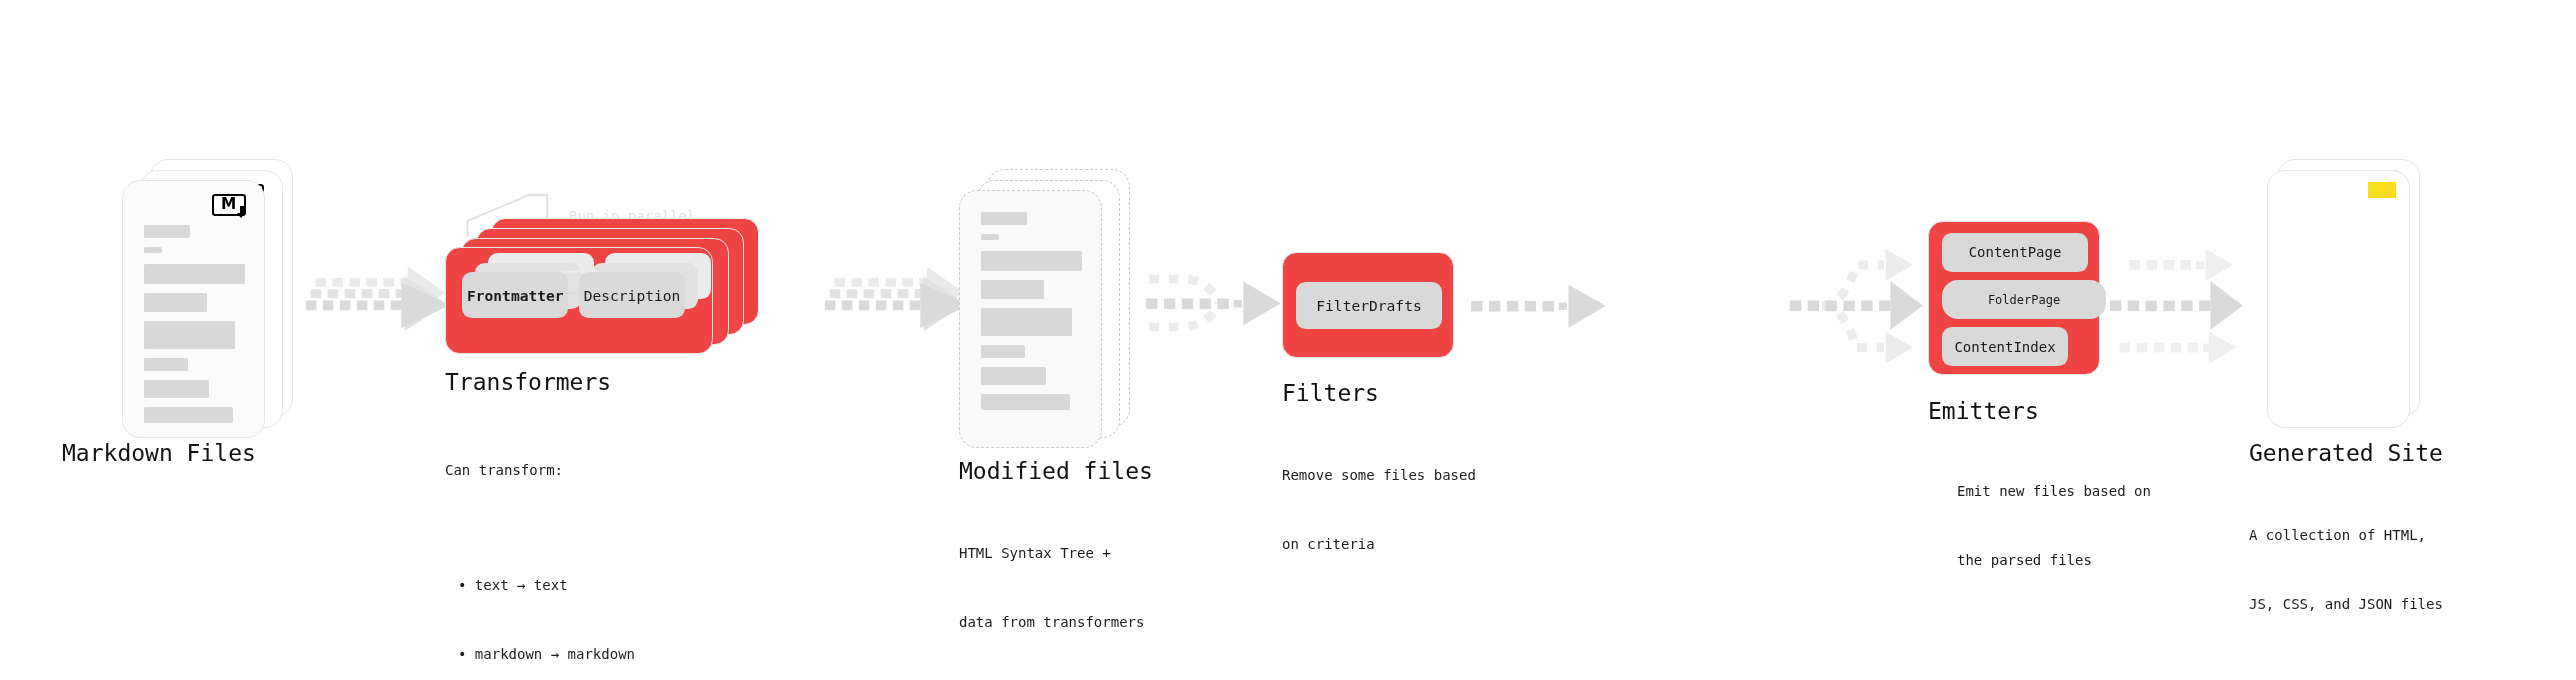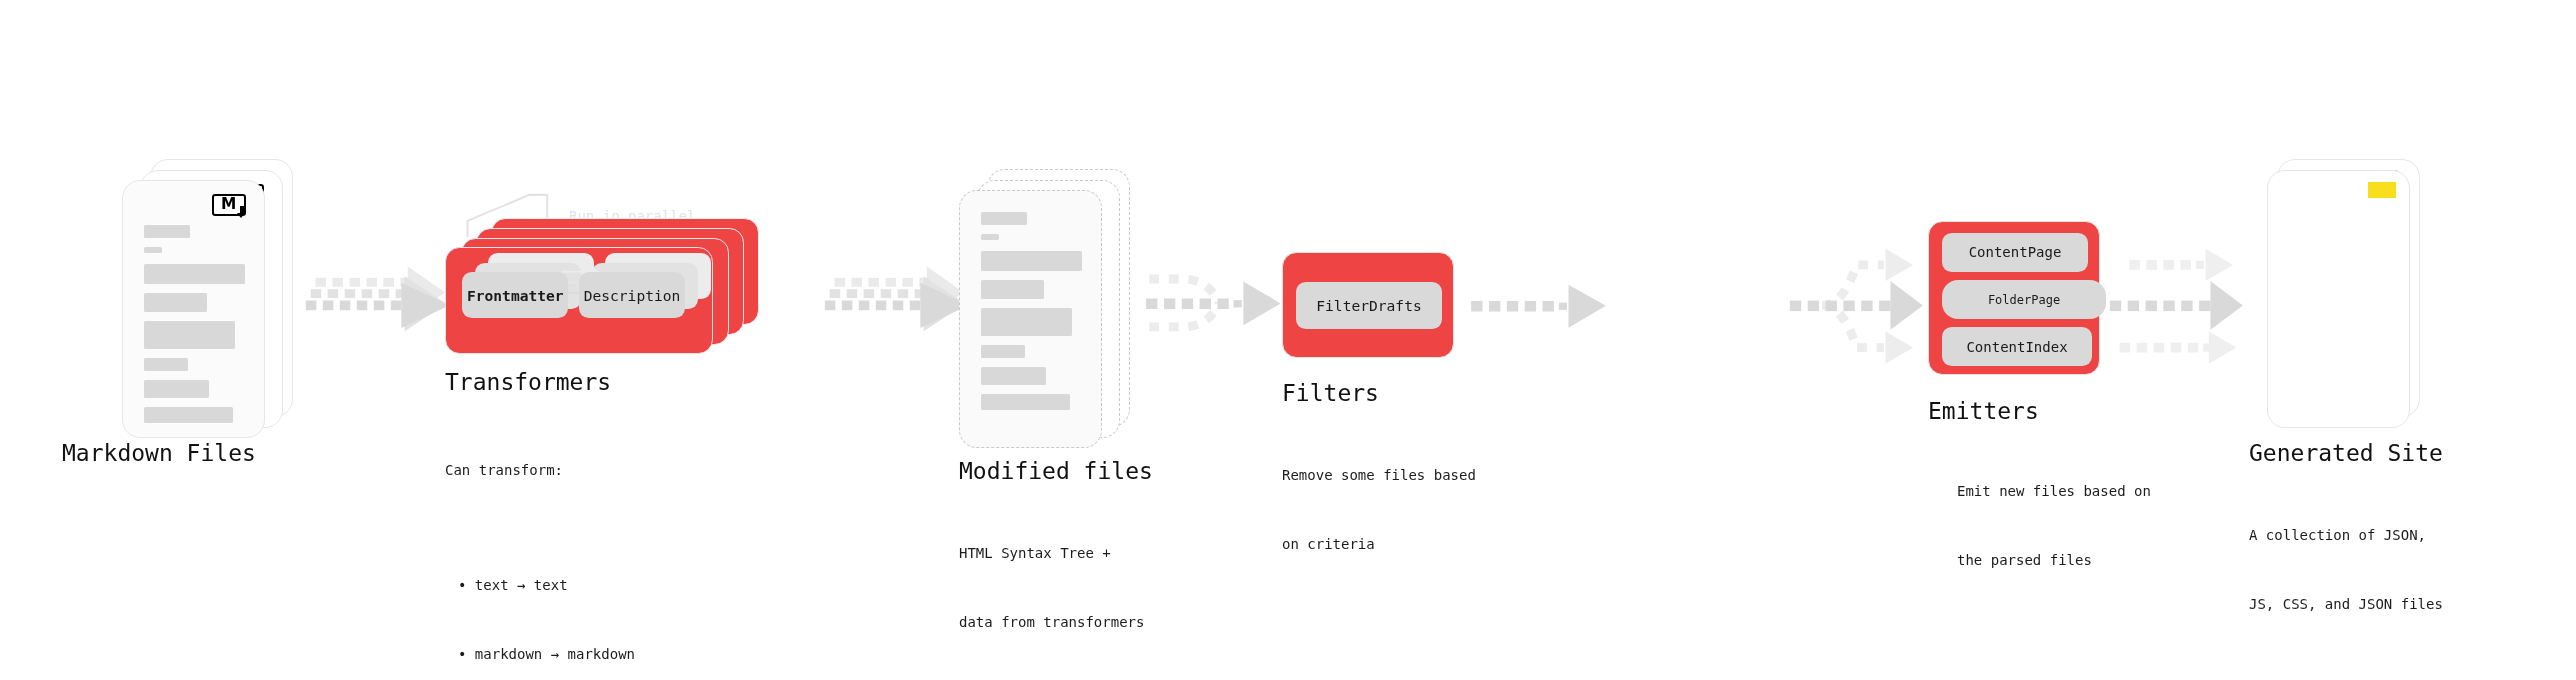--- a/index.html
+++ b/index.html
@@ -398,21 +398,21 @@
           <rect x="116" y="82" width="14" height="13"></rect>
         <polygon points="130,58 170,88 130,118"></polygon>
       </g>
     </svg>
   </div>
 
   <div class="node" style="left:1928px; top:221px;">
     <div class="procbox" style="left:0px; top:0px; width:172px; height:154px;">
       <div class="pill" style="left:13px; top:10.6px; width:146px; height:39px; font-size:14px;">ContentPage</div>
       <div class="pill" style="left:13px; top:58px; width:164px; height:39px; font-size:12px;border-radius:16px;">FolderPage</div>
-      <div class="pill" style="left:13px; top:105px; width:150px; height:39px; font-size:14px;">ContentIndex</div>
+      <div class="pill" style="left:13px; top:105px; width:126px; height:39px; font-size:14px;">ContentIndex</div>
     </div>
     <div class="title" style="left:0px; top:177px;">Emitters</div>
     <div class="caption" style="left:0px; top:213px;margin-left:29px;">
       <div>Emit new files based on</div>
       <div>the parsed files</div>
     </div>
   </div>
 
   <div class="arrowwrap" style="left:2105px; top:234px;">
     <svg width="146" height="138" viewBox="0 0 180 170">
@@ -456,19 +456,19 @@
         </div>
       </div>
       <div class="doccard back1" style="left:18px; top:10.6px; width:143px; height:258px;">
         <div class="filetype-badge" style="right:13px; top:11.4px; width:28px; height:16.3px;">
           <div class="jsbadge"></div>
         </div>
       </div>
     </div>
     <div class="title" style="left:0px; top:281px;">Generated Site</div>
     <div class="caption" style="left:0px; top:319px;">
-      <div>A collection of JSON,</div>
+      <div>A collection of HTML,</div>
       <div>JS, CSS, and JSON files</div>
     </div>
   </div>
 
 </div>
 
 
 </body></html>

